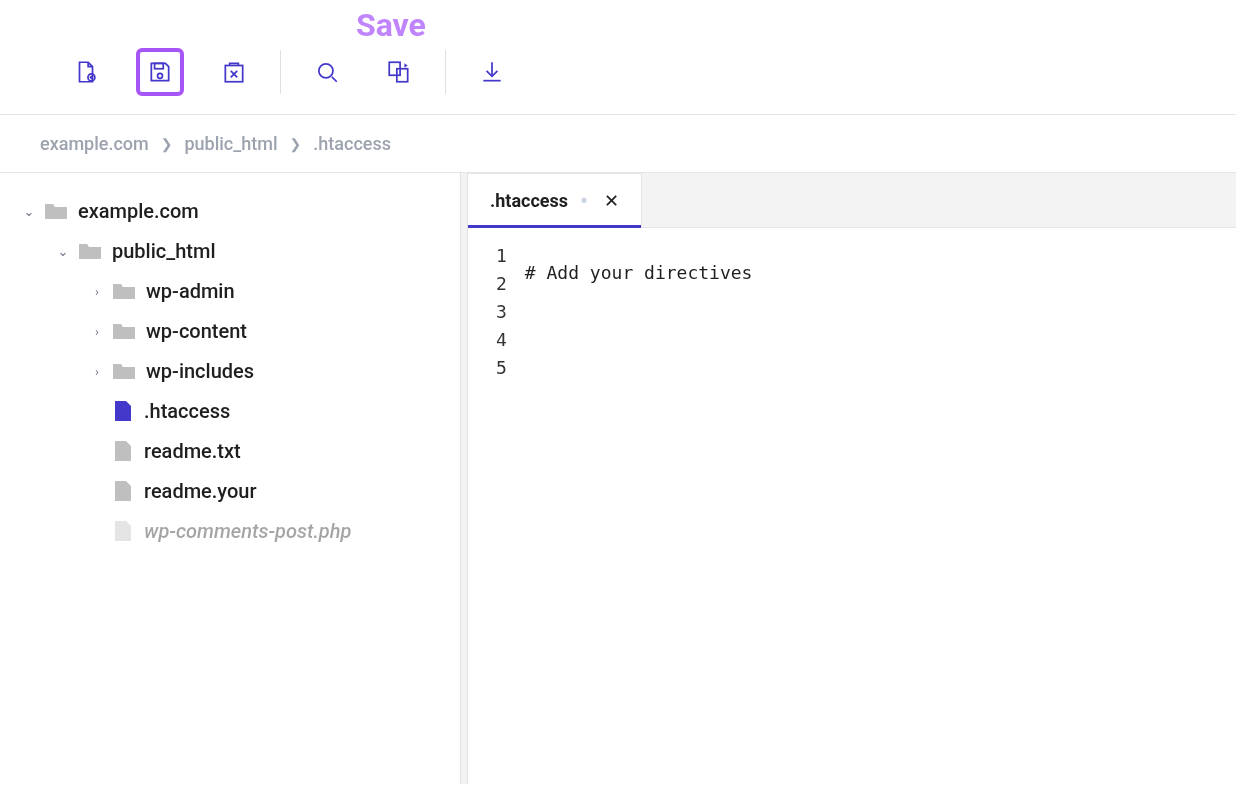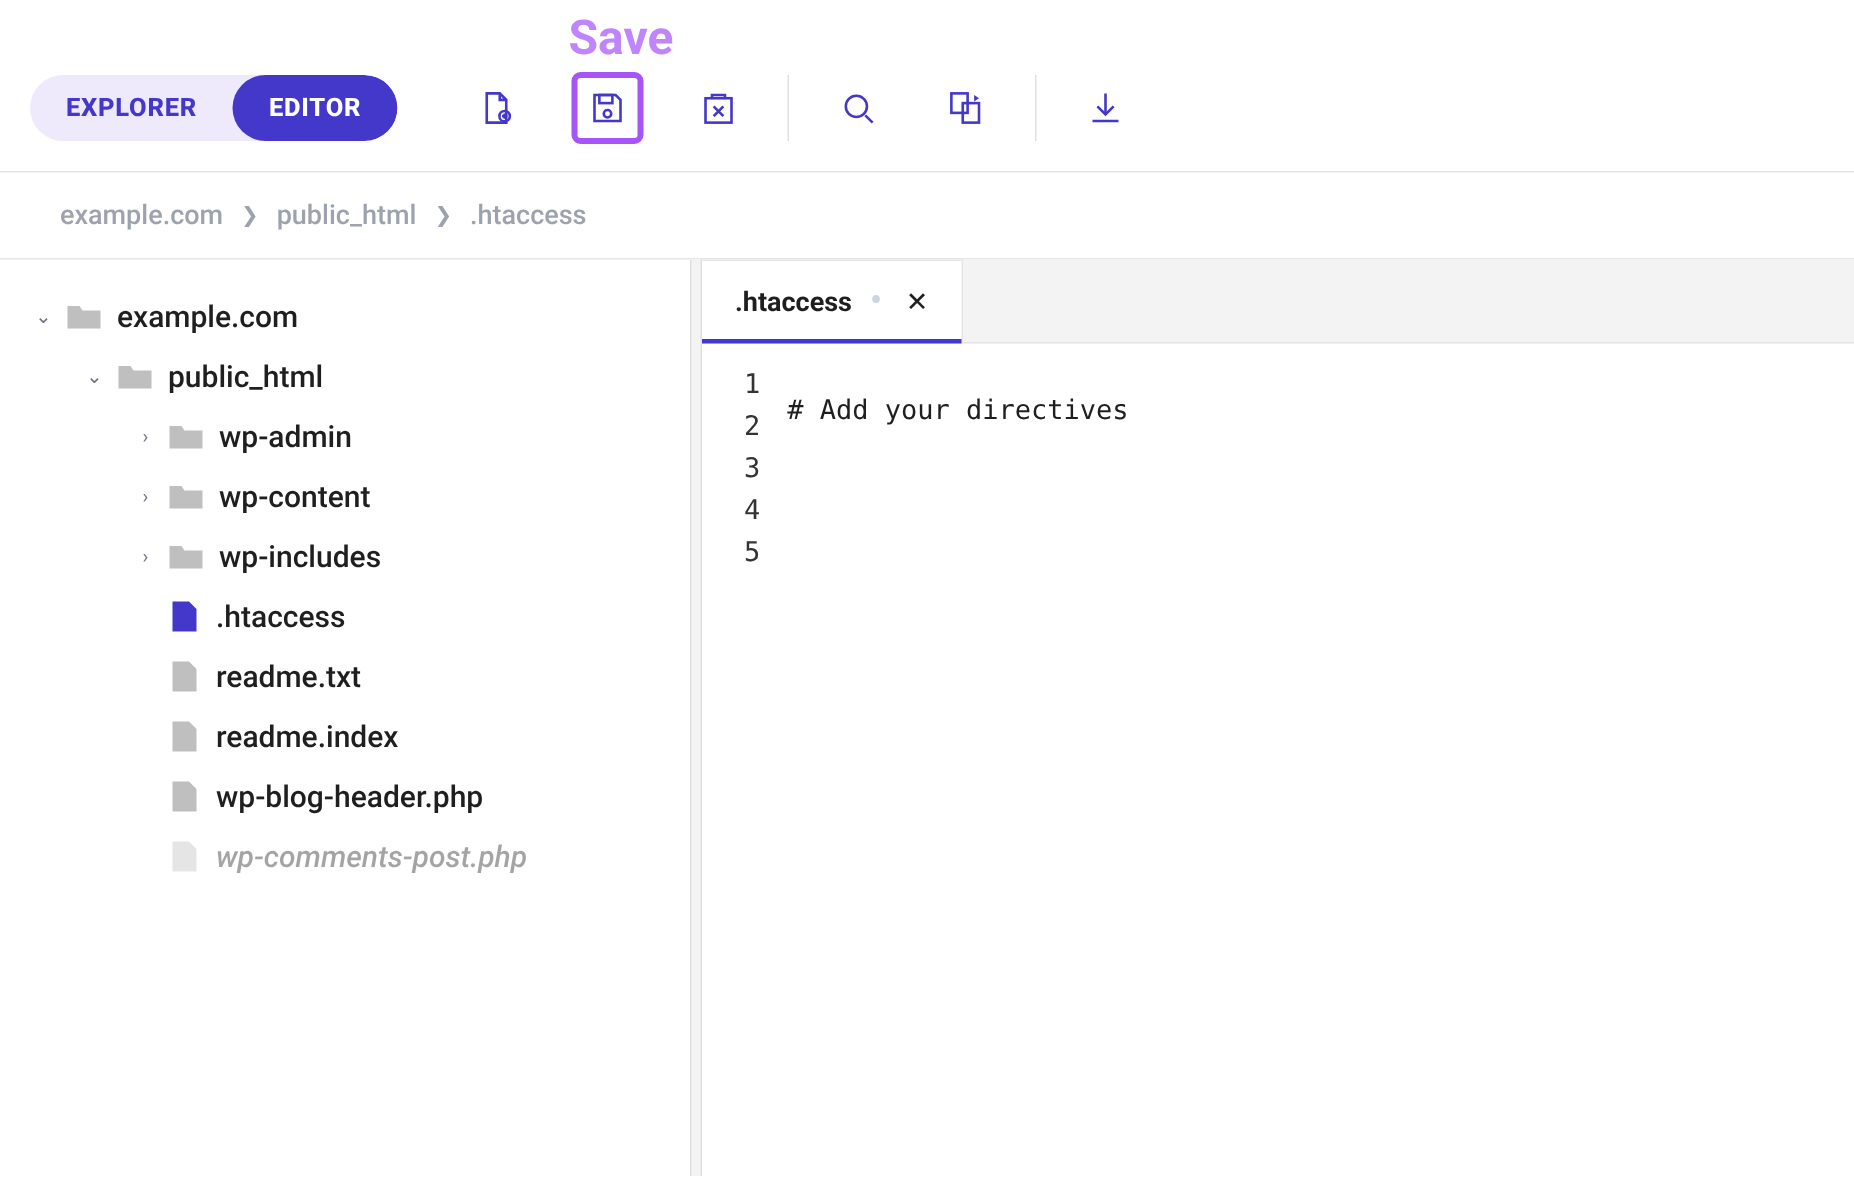--- a/index.html
+++ b/index.html
@@ -1,18 +1,18 @@
 <!DOCTYPE html>
 <html><head>
   <meta charset="utf-8">
   <style>
     * { margin:0; padding:0; box-sizing:border-box; }
     body { font-family:-apple-system,BlinkMacSystemFont,"Segoe UI",Roboto,sans-serif; background:#fff; color:#1f1f1f; width:1236px; height:796px; overflow:hidden; }
 
-    .annot-label { position:absolute; top:6px; left:379px; font-size:32px; font-weight:700; color:#c084fc; }
+    .annot-label { position:absolute; top:6px; left:356px; font-size:32px; font-weight:700; color:#c084fc; }
 
     .toolbar { display:flex; align-items:center; padding:48px 20px 18px 20px; border-bottom:1px solid #e5e5e5; }
     .mode-toggle { display:flex; background:#efe9fc; border-radius:999px; overflow:hidden; }
     .mode-toggle .seg { padding:12px 24px; font-size:17px; font-weight:800; letter-spacing:0.5px; cursor:pointer; }
     .mode-toggle .seg.inactive { color:#4338ca; }
     .mode-toggle .seg.active { background:#4338ca; color:#fff; border-radius:999px; }
 
     .toolbar-icons { display:flex; align-items:center; margin-left:30px; }
     .t-icon { width:28px; height:28px; display:flex; align-items:center; justify-content:center; margin:0 22px; color:#4338ca; cursor:pointer; }
     .t-icon svg { width:26px; height:26px; stroke:currentColor; fill:none; stroke-width:1.6; }
@@ -47,24 +47,20 @@
     .gutter div { line-height:28px; }
     .lines { flex:1;margin-top:17px; }
     .lines div { line-height:28px; white-space:pre; }
   </style>
 </head>
 <body>
 
 <div class="annot-label">Save</div>
 
 <div class="toolbar">
-  <div class="mode-toggle">
-    <div class="seg inactive">EXPLORER</div>
-    <div class="seg active">EDITOR</div>
-  </div>
   <div class="toolbar-icons">
     <div class="t-icon">
       <svg viewBox="0 0 24 24">
           <path d="M6 3h8l4 4v14H6z"></path>
           <path d="M14 3v4h4"></path>
           <circle cx="17" cy="17" r="3.2"></circle>
           <path d="M17 15.4v3.2M15.4 17h3.2"></path>
         </svg>
     </div>
     <div class="save-wrap">
@@ -169,28 +165,21 @@
       <span class="file-ic"><svg viewBox="0 0 18 22">
             <path d="M1 1h11l5 5v15H1z" fill="#bfbfbf"></path>
           </svg></span>
       <span class="lbl">readme.txt</span>
     </div>
     <div class="tree-row" style="padding-left:68px">
       <span class="caret blank">·</span>
       <span class="file-ic"><svg viewBox="0 0 18 22">
             <path d="M1 1h11l5 5v15H1z" fill="#bfbfbf"></path>
           </svg></span>
-      <span class="lbl">readme.index</span>
-    </div>
-    <div class="tree-row" style="padding-left:68px">
-      <span class="caret blank">·</span>
-      <span class="file-ic"><svg viewBox="0 0 18 22">
-            <path d="M1 1h11l5 5v15H1z" fill="#bfbfbf"></path>
-          </svg></span>
-      <span class="lbl">wp-blog-header.php</span>
+      <span class="lbl">readme.your</span>
     </div>
     <div class="tree-row fade" style="padding-left:68px">
       <span class="caret blank">·</span>
       <span class="file-ic"><svg viewBox="0 0 18 22">
             <path d="M1 1h11l5 5v15H1z" fill="#bfbfbf"></path>
           </svg></span>
       <span class="lbl">wp-comments-post.php</span>
     </div>
 
   </div>

